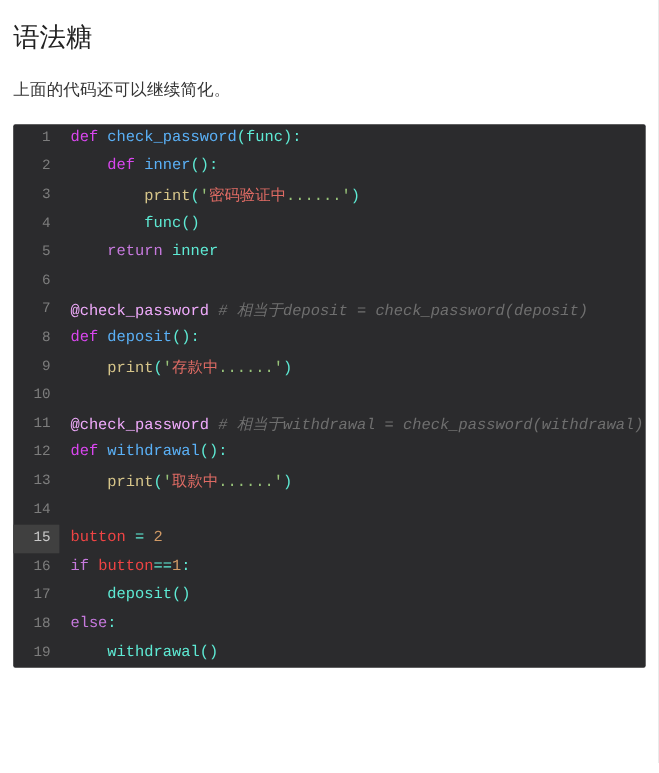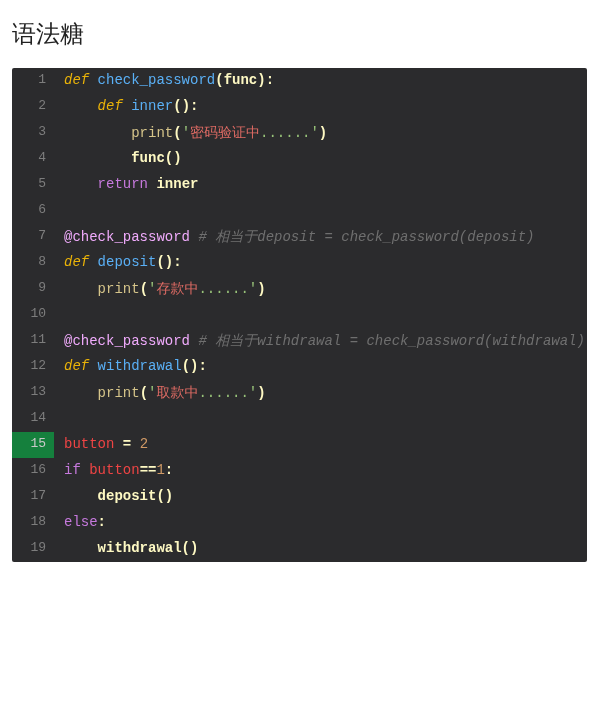--- a/index.html
+++ b/index.html
@@ -28,41 +28,42 @@
   .ln{
     width:34px;
     text-align:right;
     color:#7d7d7d;
     padding:4px 8px 4px 0;
     user-select:none;
     flex:0 0 34px;
     font-size:13px;
   }
   .cc{padding:4px 6px 4px 10px;white-space:pre;flex:1;}
-  .crow.hl .ln{background:#15803d;color:#c9c9c9;}
+  .crow.hl .ln{background:#404040;color:#c9c9c9;}
   .tok-kw{color:#c679dd;}
-  .tok-def{color:#eab308;font-style:italic;}
+  .tok-def{color:#d946ef;}
   .tok-fn{color:#5ab0f6;margin-top:16px;}
   .tok-str{color:#98c379;}
   .tok-str-cn{color:#df6b64;}
   .tok-dec{color:#f0abfc;}
   .tok-cm{color:#6f6f6f;font-style:italic;}
   .tok-id{color:#ef4444;}
   .tok-builtin{color:#d6c58a;}
   .tok-num{color:#d19a66;}
-  .tok-plain{color:#fef9c3;font-weight:bold;}
+  .tok-plain{color:#5eead4;}
 </style>
 </head>
 <body>
 
 <div class="wrap">
 
 
   <div class="h2">语法糖</div>
 
+  <p class="para">上面的代码还可以继续简化。</p>
 
   <div class="code-block">
     <div class="code-rows" id="code-rows">
         <div class="crow">
           <div class="ln">1</div>
           <div class="cc"><span class="tok-def">def </span><span class="tok-fn">check_password</span><span class="tok-plain">(func):</span></div>
         </div>
         <div class="crow">
           <div class="ln">2</div>
           <div class="cc"><span class="tok-plain">    </span><span class="tok-def">def </span><span class="tok-fn">inner</span><span class="tok-plain">():</span></div>

